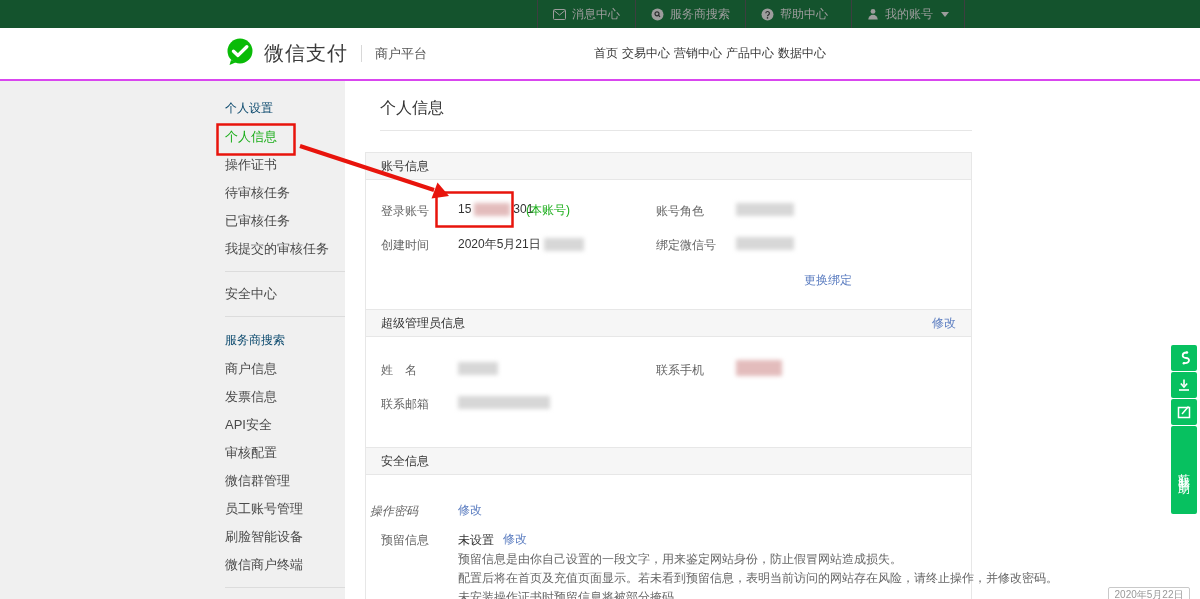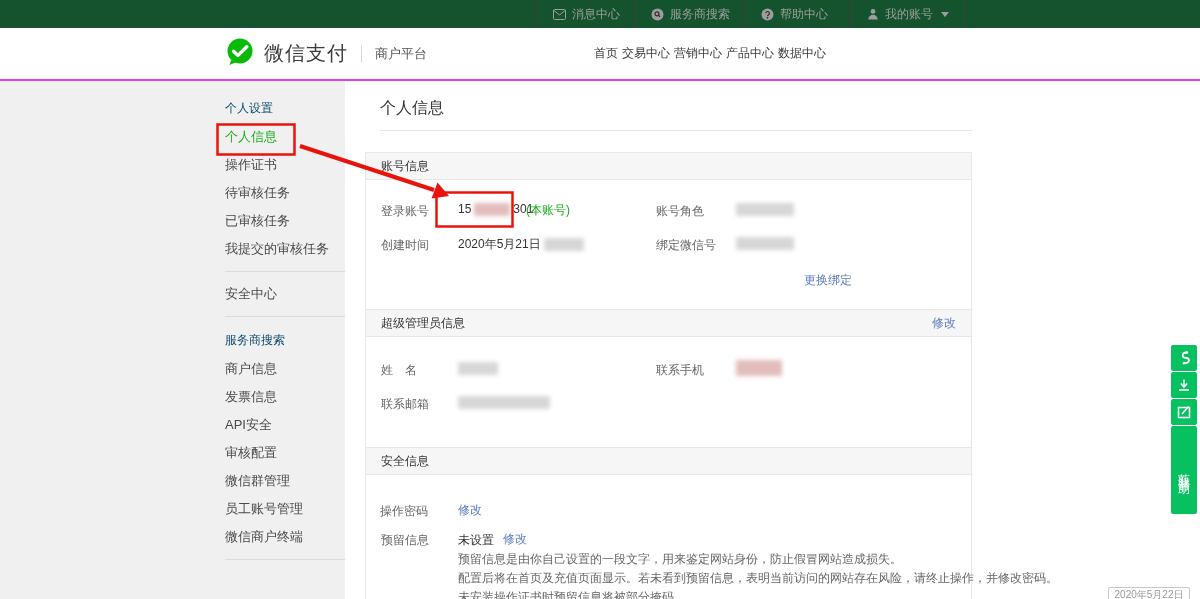--- a/index.html
+++ b/index.html
@@ -205,20 +205,21 @@
     <div class="side-divider"></div>
     <div class="side-item">安全中心</div>
     <div class="side-divider"></div>
     <div class="side-section">服务商搜索</div>
     <div class="side-item">商户信息</div>
     <div class="side-item">发票信息</div>
     <div class="side-item">API安全</div>
     <div class="side-item">审核配置</div>
     <div class="side-item">微信群管理</div>
     <div class="side-item">员工账号管理</div>
+    <div class="side-item">刷脸智能设备</div>
     <div class="side-item">微信商户终端</div>
     <div class="side-divider"></div>
   </div>
 </div>
 
 <div class="main-title">个人信息</div>
 <div class="title-rule"></div>
 
 <div class="card card-1">
   <div class="card-header">
@@ -254,21 +255,21 @@
   <span class="field-label" style="left:290px; top:52px;">联系手机</span>
   <span class="redacted pink" style="position:absolute; left:370px; top:50px; width:46px; height:16px;"></span>
   <span class="field-label" style="left:15px; top:86px;">联系邮箱</span>
   <span class="redacted" style="position:absolute; left:92px; top:86px; width:92px;"></span>
 </div>
 
 <div class="card card-3">
   <div class="card-header">
     <span>安全信息</span>
   </div>
-  <span class="field-label" style="left:14px; top:55px;">操作密码</span>
+  <span class="field-label" style="left:4px; top:55px;font-style:italic;">操作密码</span>
   <span class="field-value link" style="left:92px; top:54px;">修改</span>
 
   <span class="field-label" style="left:15px; top:84px;">预留信息</span>
   <span class="field-value" style="left:92px; top:84px;text-align:center;">未设置</span>
   <span class="field-value link" style="left:137px; top:83px;">修改</span>
 
   <div class="abs" style="left:92px; top:102px; width:505px;">
     <div class="desc-line">预留信息是由你自己设置的一段文字，用来鉴定网站身份，防止假冒网站造成损失。</div>
     <div class="desc-line">配置后将在首页及充值页面显示。若未看到预留信息，表明当前访问的网站存在风险，请终止操作，并修改密码。</div>
     <div class="desc-line">未安装操作证书时预留信息将被部分掩码。</div>

